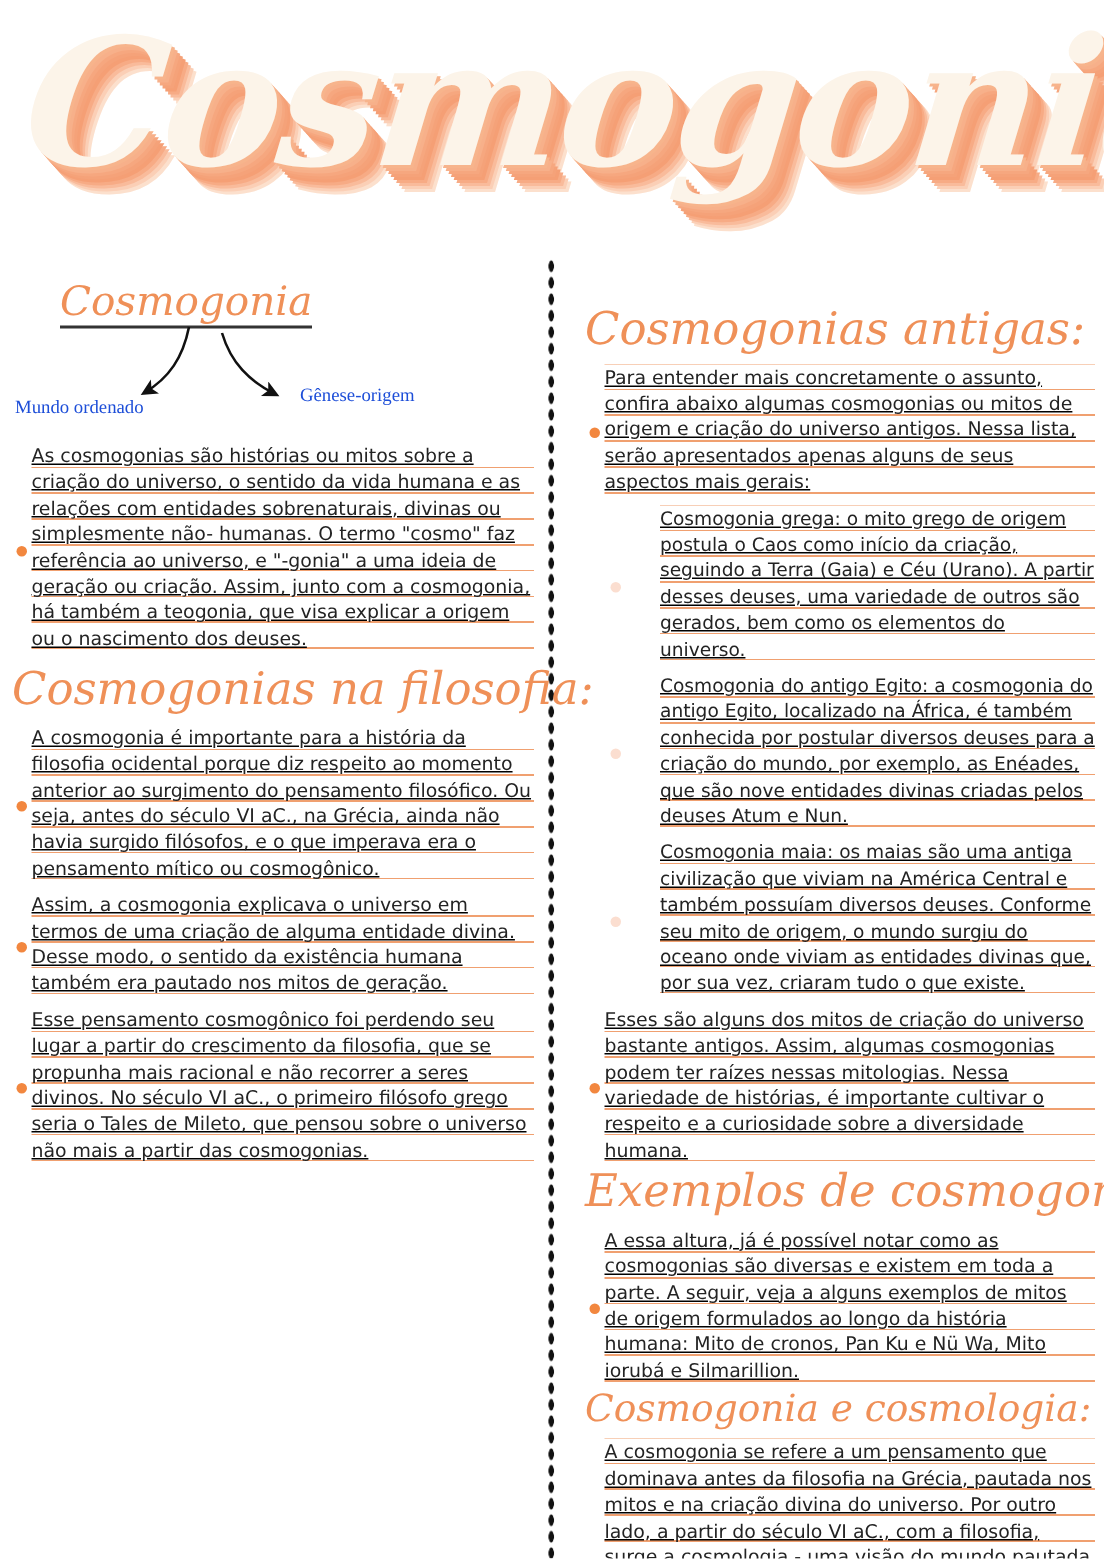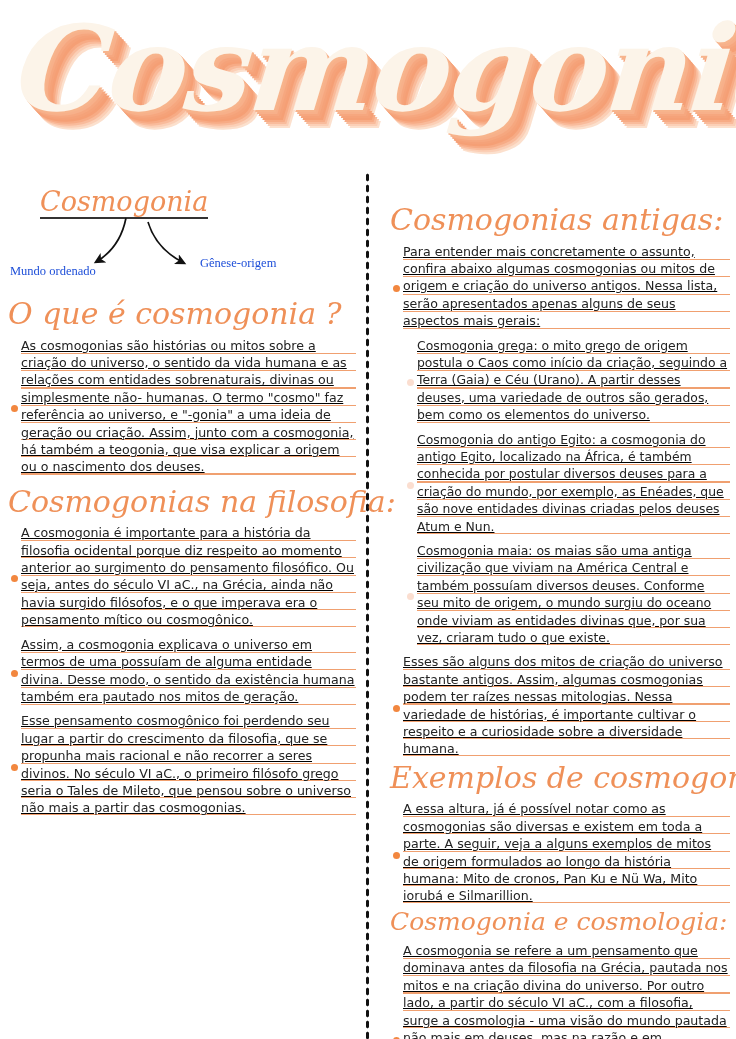--- a/index.html
+++ b/index.html
@@ -136,20 +136,21 @@
   .ptext {
     flex: 1 1 auto;
     font-family: "DejaVu Sans", sans-serif;
     font-size: 12.6px;
     line-height: 17.4px;
     color: #232323;
     text-align: left;
   }
   .sub {
     margin-left: 14px;
+    gap: 23px;
   }
   .sub .ptext { font-size: 12.4px; }
 
   
   .ul-lines {
     background-image: repeating-linear-gradient(
         to bottom,
         transparent 0px,
         transparent 16.1px,
         #f0a070 16.1px,
@@ -181,38 +182,37 @@
           <path d="M0,0 L6.5,3.2 L0,6.4 L1.6,3.2 z" fill="#111"></path>
         </marker>
       </defs>
       <path d="M118,2 C114,22 105,36 88,46" fill="none" stroke="#111" stroke-width="1.7" marker-end="url(#ah)"></path>
       <path d="M140,6 C146,26 158,38 176,47" fill="none" stroke="#111" stroke-width="1.7" marker-end="url(#ah)"></path>
     </svg>
     <div class="dg-label dg-label-left">Mundo ordenado</div>
     <div class="dg-label dg-label-right">Gênese-origem</div>
   </div>
 
-  <div class="script-head h-big sec-head">O que é cosmogonia ?</div>
 
 
   <div class="para">
     <span class="bullet"></span>
     <span class="ptext ul-lines">As cosmogonias são histórias ou mitos sobre a criação do universo, o sentido da vida humana e as relações com entidades sobrenaturais, divinas ou simplesmente não- humanas. O termo "cosmo" faz referência ao universo, e "-gonia" a uma ideia de geração ou criação. Assim, junto com a cosmogonia, há também a teogonia, que visa explicar a origem ou o nascimento dos deuses.</span>
   </div>
 
   <div class="script-head h-big sec-head">Cosmogonias na filosofia:</div>
 
   <div class="para">
     <span class="bullet"></span>
     <span class="ptext ul-lines">A cosmogonia é importante para a história da filosofia ocidental porque diz respeito ao momento anterior ao surgimento do pensamento filosófico. Ou seja, antes do século VI aC., na Grécia, ainda não havia surgido filósofos, e o que imperava era o pensamento mítico ou cosmogônico.</span>
   </div>
 
   <div class="para">
     <span class="bullet"></span>
-    <span class="ptext ul-lines">Assim, a cosmogonia explicava o universo em termos de uma possuíam de alguma entidade divina. Desse modo, o sentido da existência humana também era pautado nos mitos de geração.</span>
+    <span class="ptext ul-lines">Assim, a cosmogonia explicava o universo em termos de uma criação de alguma entidade divina. Desse modo, o sentido da existência humana também era pautado nos mitos de geração.</span>
   </div>
 
   <div class="para">
     <span class="bullet"></span>
     <span class="ptext ul-lines">Esse pensamento cosmogônico foi perdendo seu lugar a partir do crescimento da filosofia, que se propunha mais racional e não recorrer a seres divinos. No século VI aC., o primeiro filósofo grego seria o Tales de Mileto, que pensou sobre o universo não mais a partir das cosmogonias.</span>
   </div>
 
 </div>
 
 <div class="col col-right">

